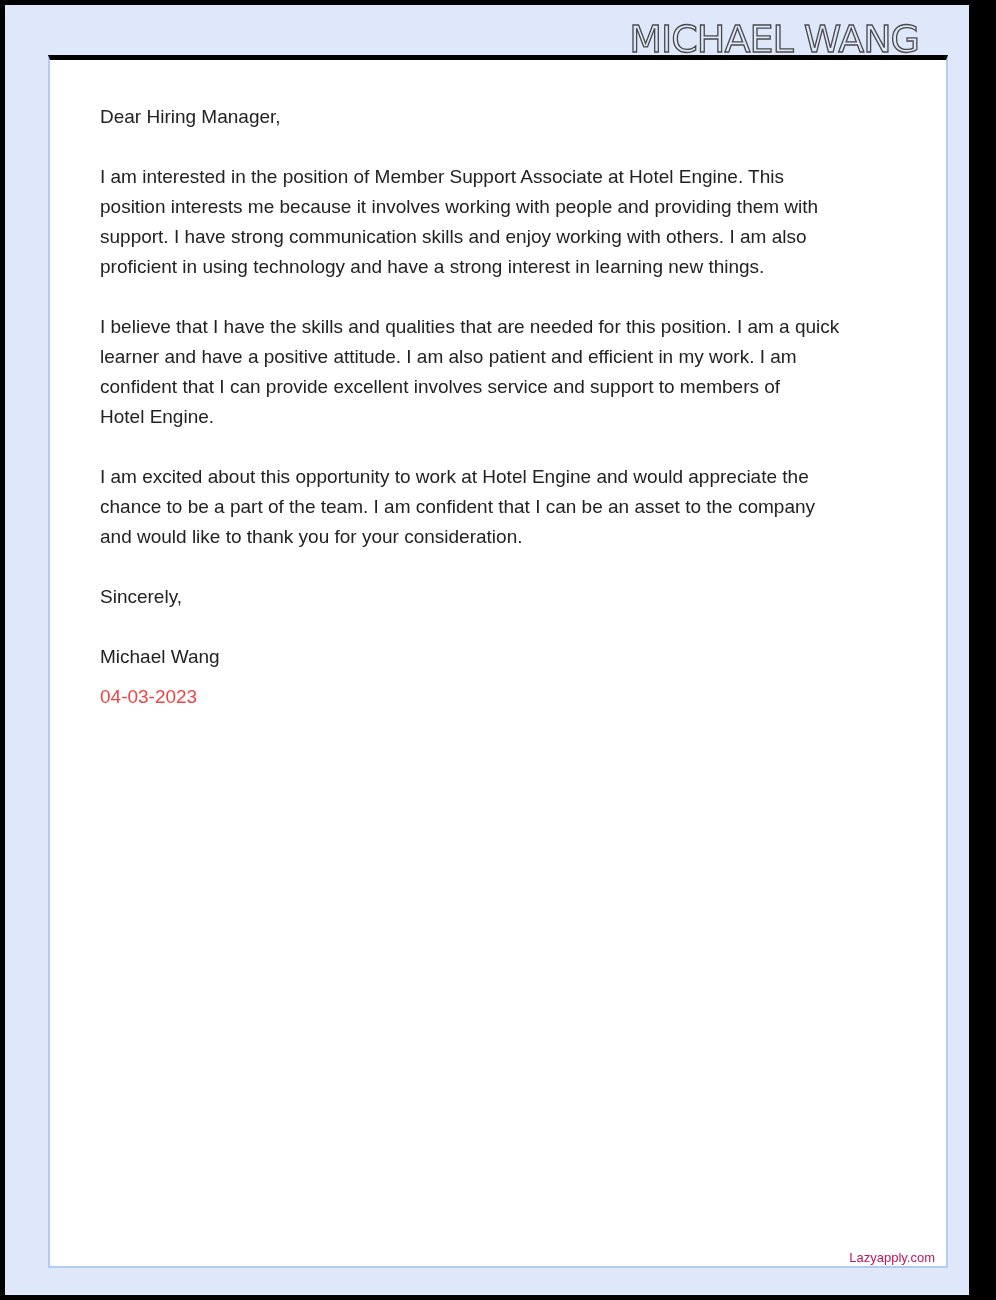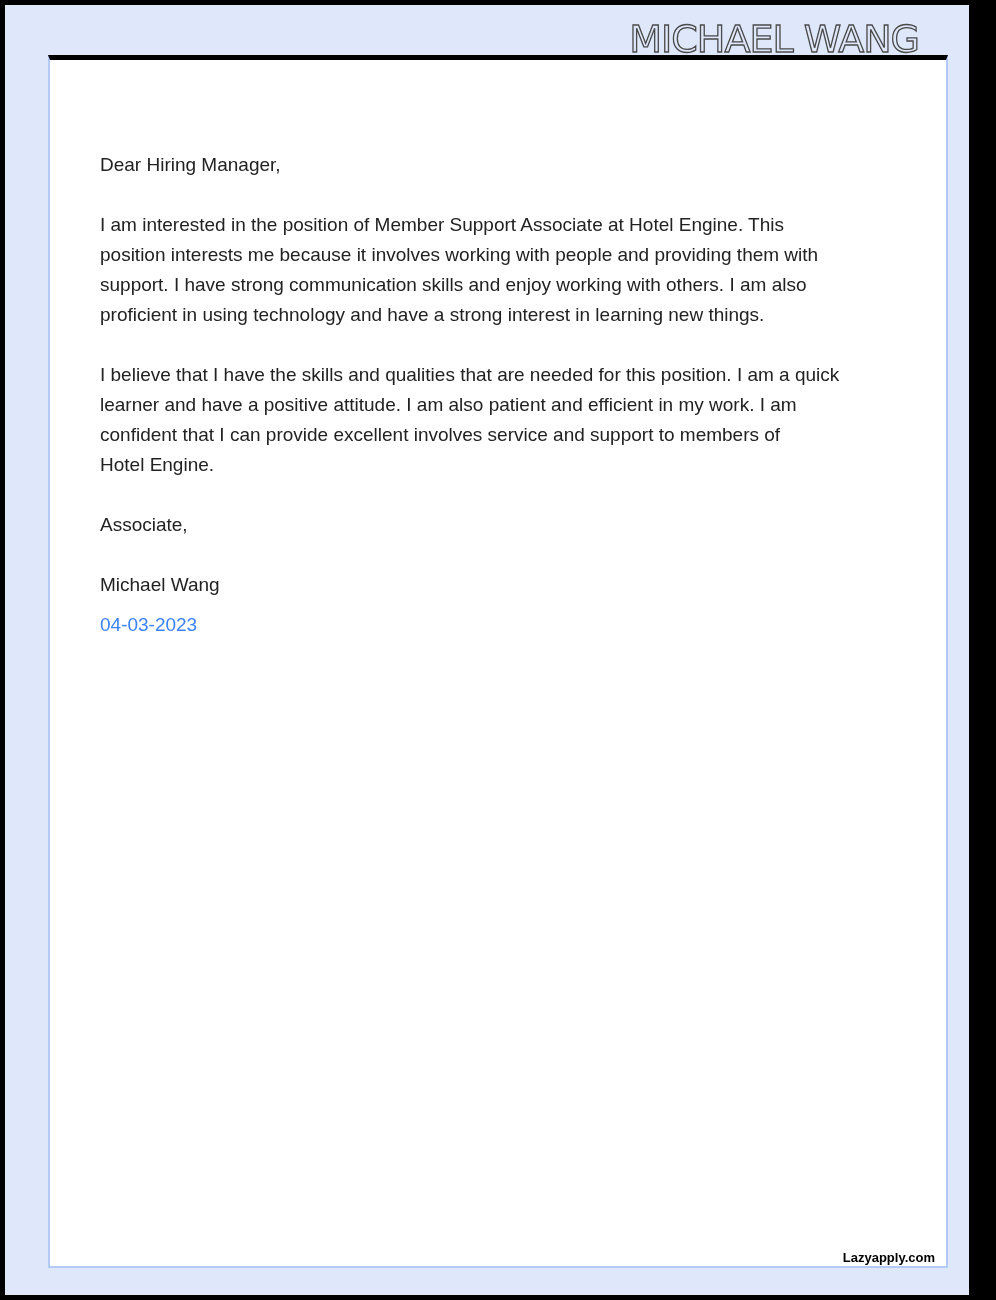--- a/index.html
+++ b/index.html
@@ -38,50 +38,51 @@
       border-top: 5px solid #000;
       box-sizing: content-box;
     }
     .letter {
       position: absolute;
       left: 50px; top: 42px;
       width: 800px;
       color: #222;
       font-size: 19px;
       line-height: 30px;
-      margin-top: 48px;
     }
     .letter p { margin: 0 0 30px 0; white-space: pre-line; }
     .letter .sig { margin-bottom: 10px; }
-    .date { color: #3b82f6; }
+    .date { color: #ef4444; }
     .watermark {
       position: absolute;
       right: 11px; bottom: 0px;
       font-size: 13px;
-      color: #000000;
+      color: #be185d;
       line-height: 16px;
-      font-weight: bold;
     }
   </style>
 </head>
 <body>
 
 <div class="frame">
   <div class="name">MICHAEL WANG</div>
 
   <div class="page">
     <div class="letter">
       <p>Dear Hiring Manager,</p>
       <p>I am interested in the position of Member Support Associate at Hotel Engine. This
 position interests me because it involves working with people and providing them with
 support. I have strong communication skills and enjoy working with others. I am also
 proficient in using technology and have a strong interest in learning new things.</p>
       <p>I believe that I have the skills and qualities that are needed for this position. I am a quick
 learner and have a positive attitude. I am also patient and efficient in my work. I am
 confident that I can provide excellent involves service and support to members of
 Hotel Engine.</p>
-      <p>Associate,</p>
+      <p>I am excited about this opportunity to work at Hotel Engine and would appreciate the
+chance to be a part of the team. I am confident that I can be an asset to the company
+and would like to thank you for your consideration.</p>
+      <p>Sincerely,</p>
       <p class="sig">Michael Wang</p>
       <p class="date">04-03-2023</p>
     </div>
     <div class="watermark">Lazyapply.com</div>
   </div>
 </div>
 
 </body></html>

